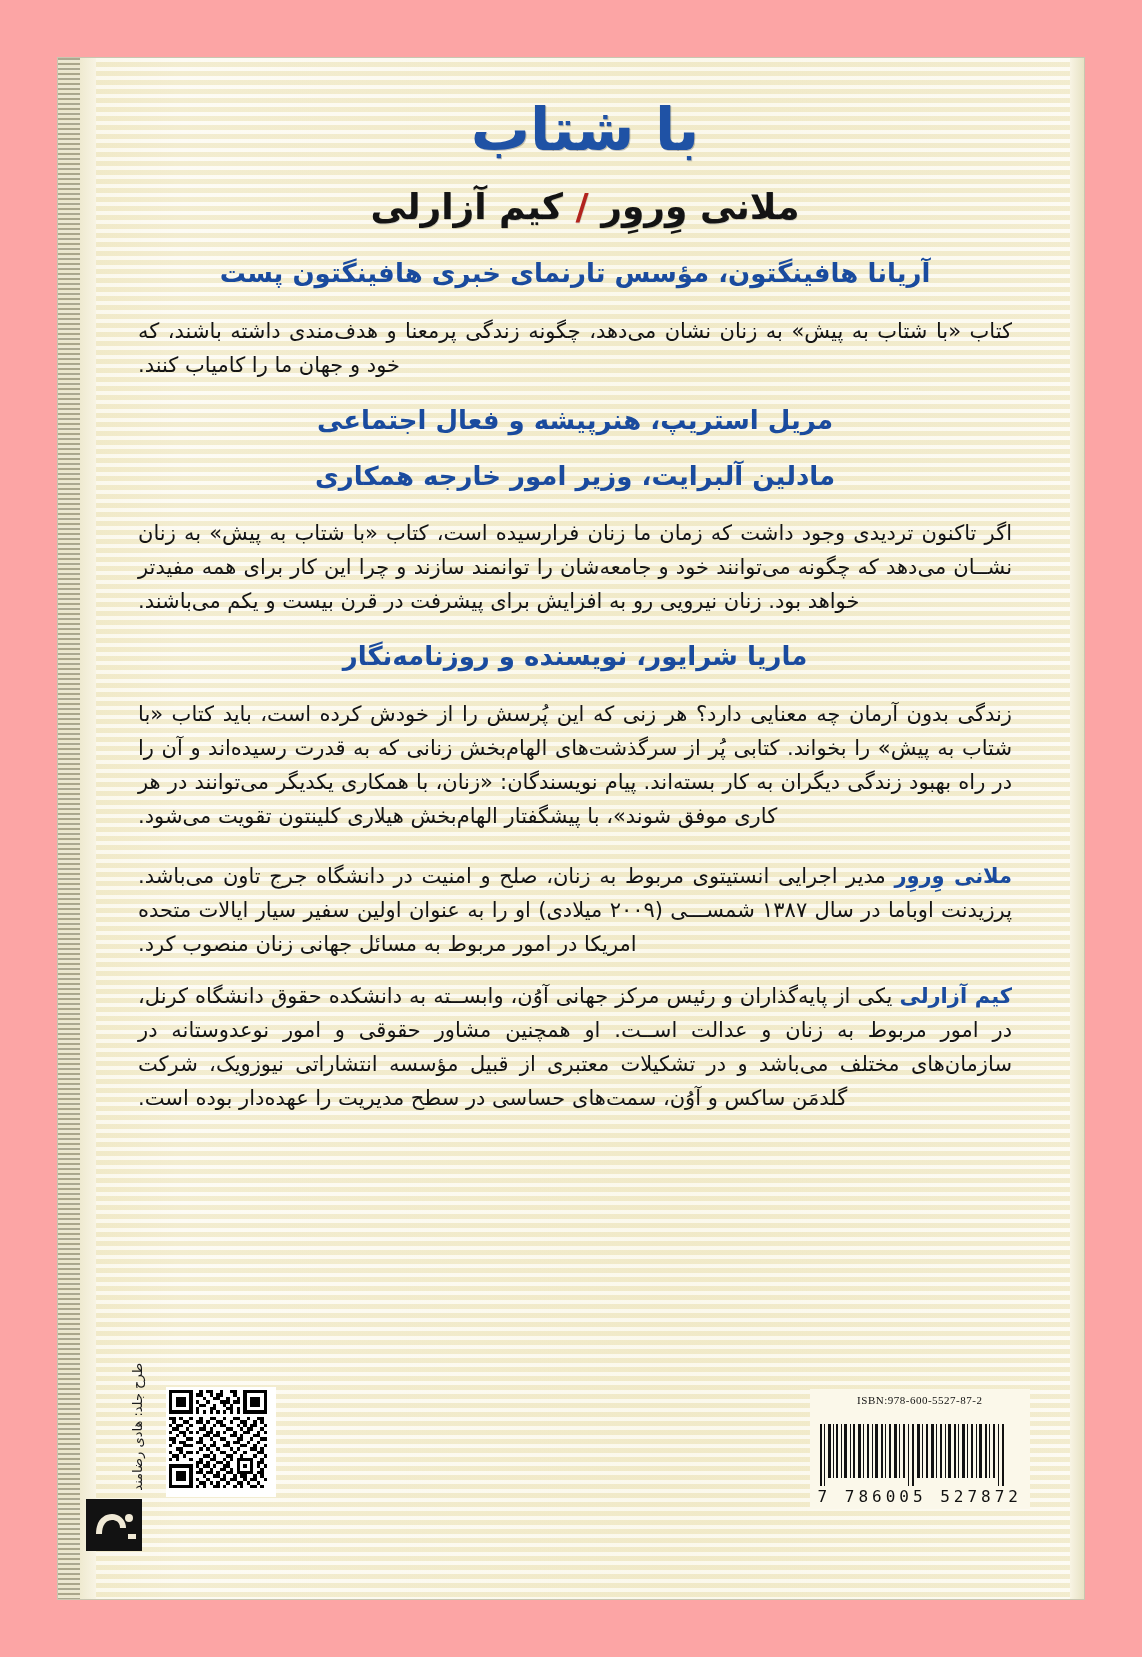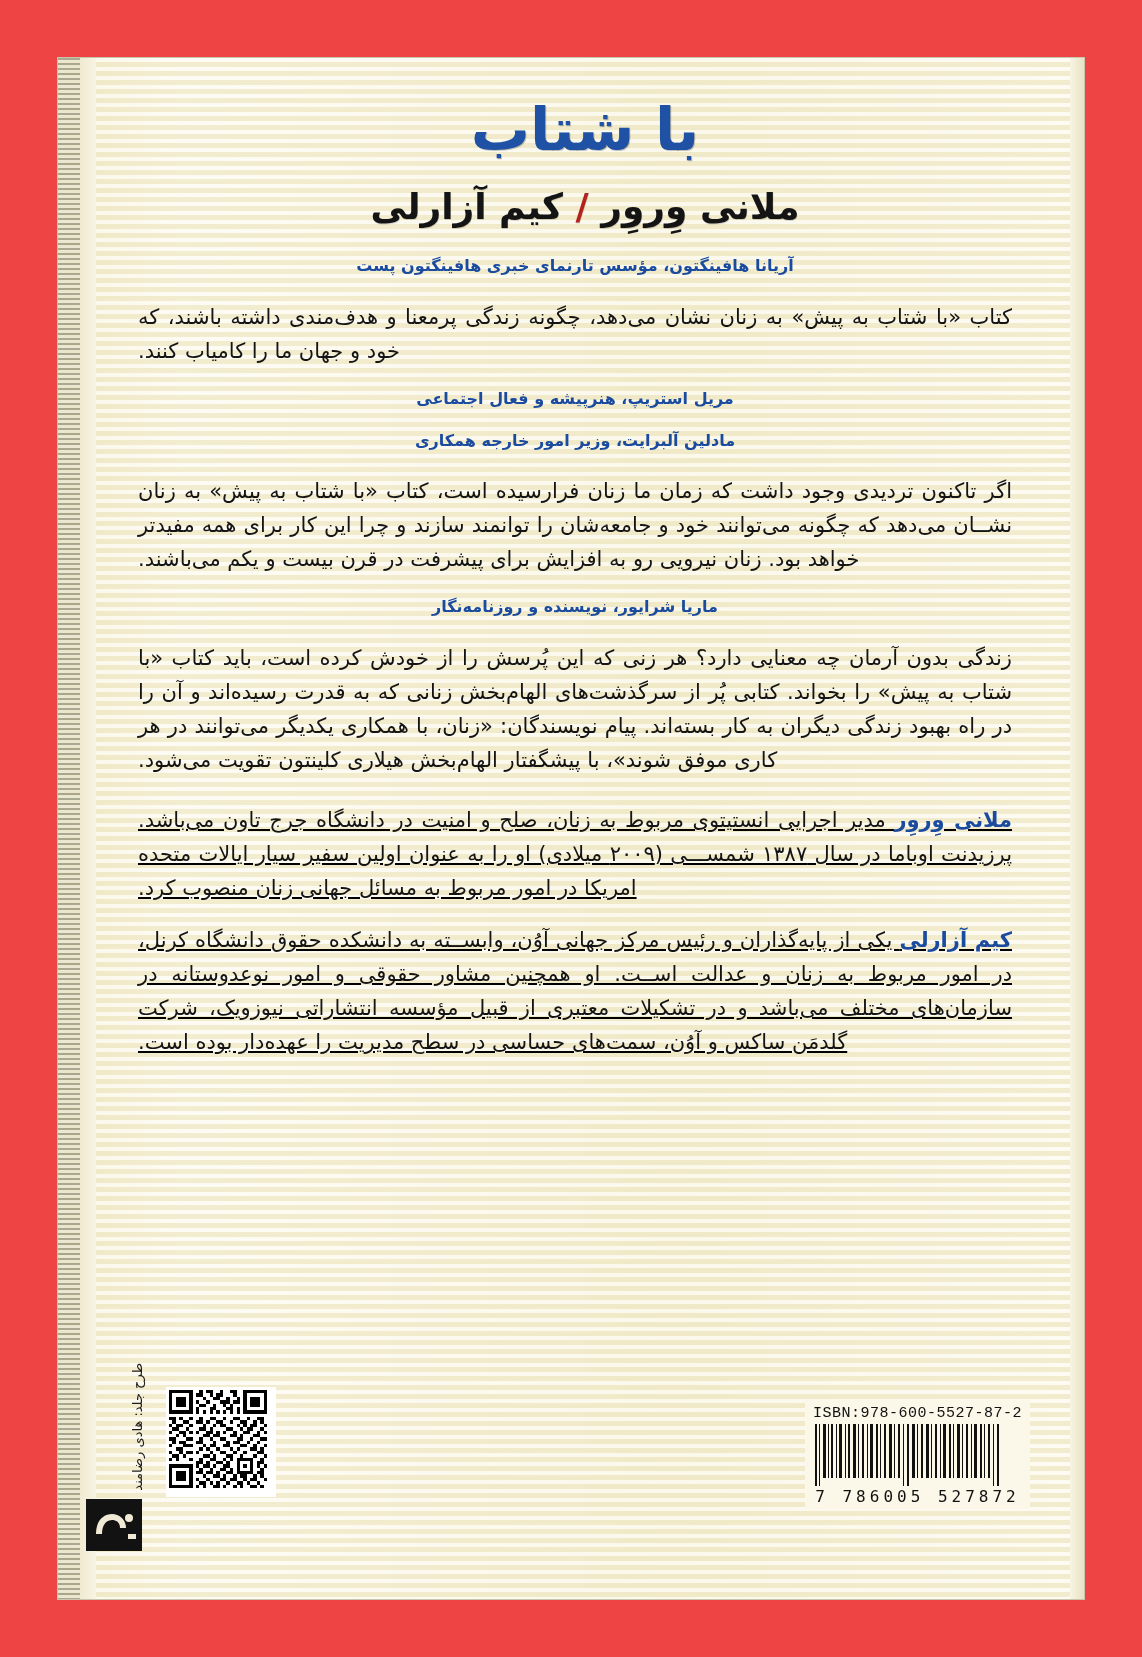--- a/index.html
+++ b/index.html
@@ -11,21 +11,21 @@
     width: 1142px; height: 1657px;
     font-family: "DejaVu Sans", "Liberation Sans", sans-serif;
     overflow: hidden;
     position: relative;
   }
 
   
   #cover {
     position: absolute;
     inset: 0;
-    background: #ef4444;
+    background: #fca5a5;
   }
   .outer-pad {
     position: absolute;
     left: 58px; top: 58px; right: 58px; bottom: 58px;
     background:
       repeating-linear-gradient(
         to bottom,
         #f7f2d9 0px, #f7f2d9 3px,
         #efe8c6 3px, #efe8c6 6px,
         #f9f5e2 6px, #f9f5e2 9px
@@ -96,35 +96,35 @@
   .authors .slash { color: #b2231d; font-weight: bold; }
 
   .quotes {
     margin-top: 28px;
     padding: 0 54px 0 34px;
   }
   .quote { margin-bottom: 20px; }
   .attrib {
     color: #1a4b9e;
     font-weight: bold;
-    font-size: 16px;
+    font-size: 26px;
     text-align: center;
     margin-bottom: 3px;
     line-height: 1.4;
   }
   .qtext {
     color: #141414;
     font-size: 21px;
     line-height: 1.62;
     text-align: justify;
     text-align-last: left;
     margin-top: 22px;
   }
 
-  .bios { padding: 0 54px 0 34px; margin-top: 26px; text-decoration: underline; }
+  .bios { padding: 0 54px 0 34px; margin-top: 26px; }
   .bio {
     color: #141414;
     font-size: 21px;
     line-height: 1.62;
     text-align: justify;
     text-align-last: left;
     margin-bottom: 18px;
   }
   .bio .who { color: #1a4b9e; font-weight: bold; }
 
@@ -168,25 +168,25 @@
 
   .barcode-wrap {
     position: absolute;
     right: 26px; bottom: 26px;
     background: #fbf8ea;
     padding: 5px 8px 3px 8px;
     text-align: center;
     direction: ltr;
   }
   .isbn-text {
-    font-family: Liberation Mono, monospace;
-    font-size: 15px;
+    font-family: Liberation Serif, serif;
+    font-size: 11px;
     letter-spacing: .5px;
     color: #111;
-    margin-bottom: 2px;
+    margin-bottom: 18px;
   }
   .barcode svg { display: block; }
   .barcode-digits {
     font-family: "DejaVu Sans Mono", "Liberation Mono", monospace;
     font-size: 16px;
     letter-spacing: 4px;
     color: #111;
     margin-top: 1px;
   }
 </style>

